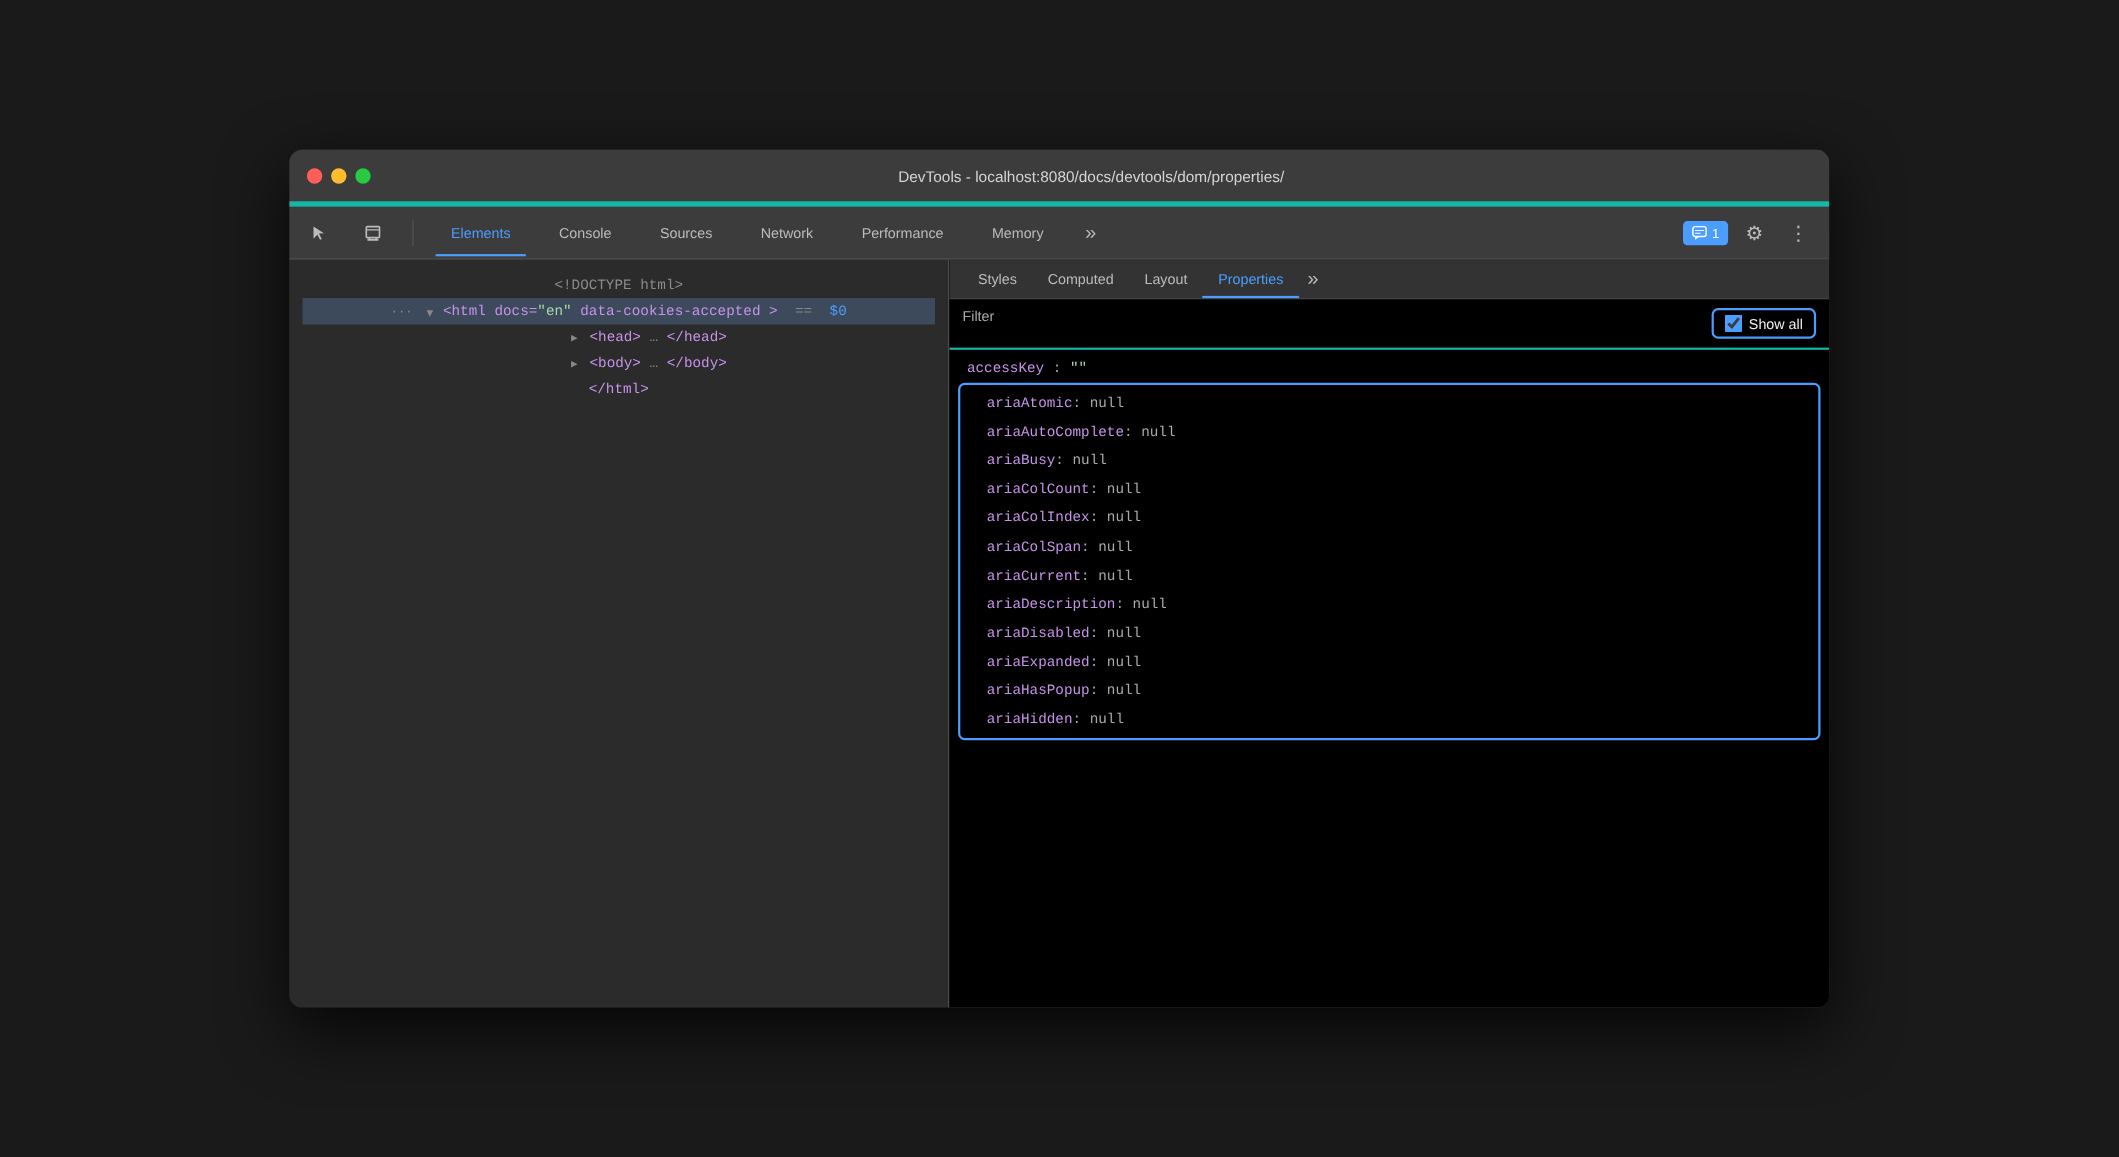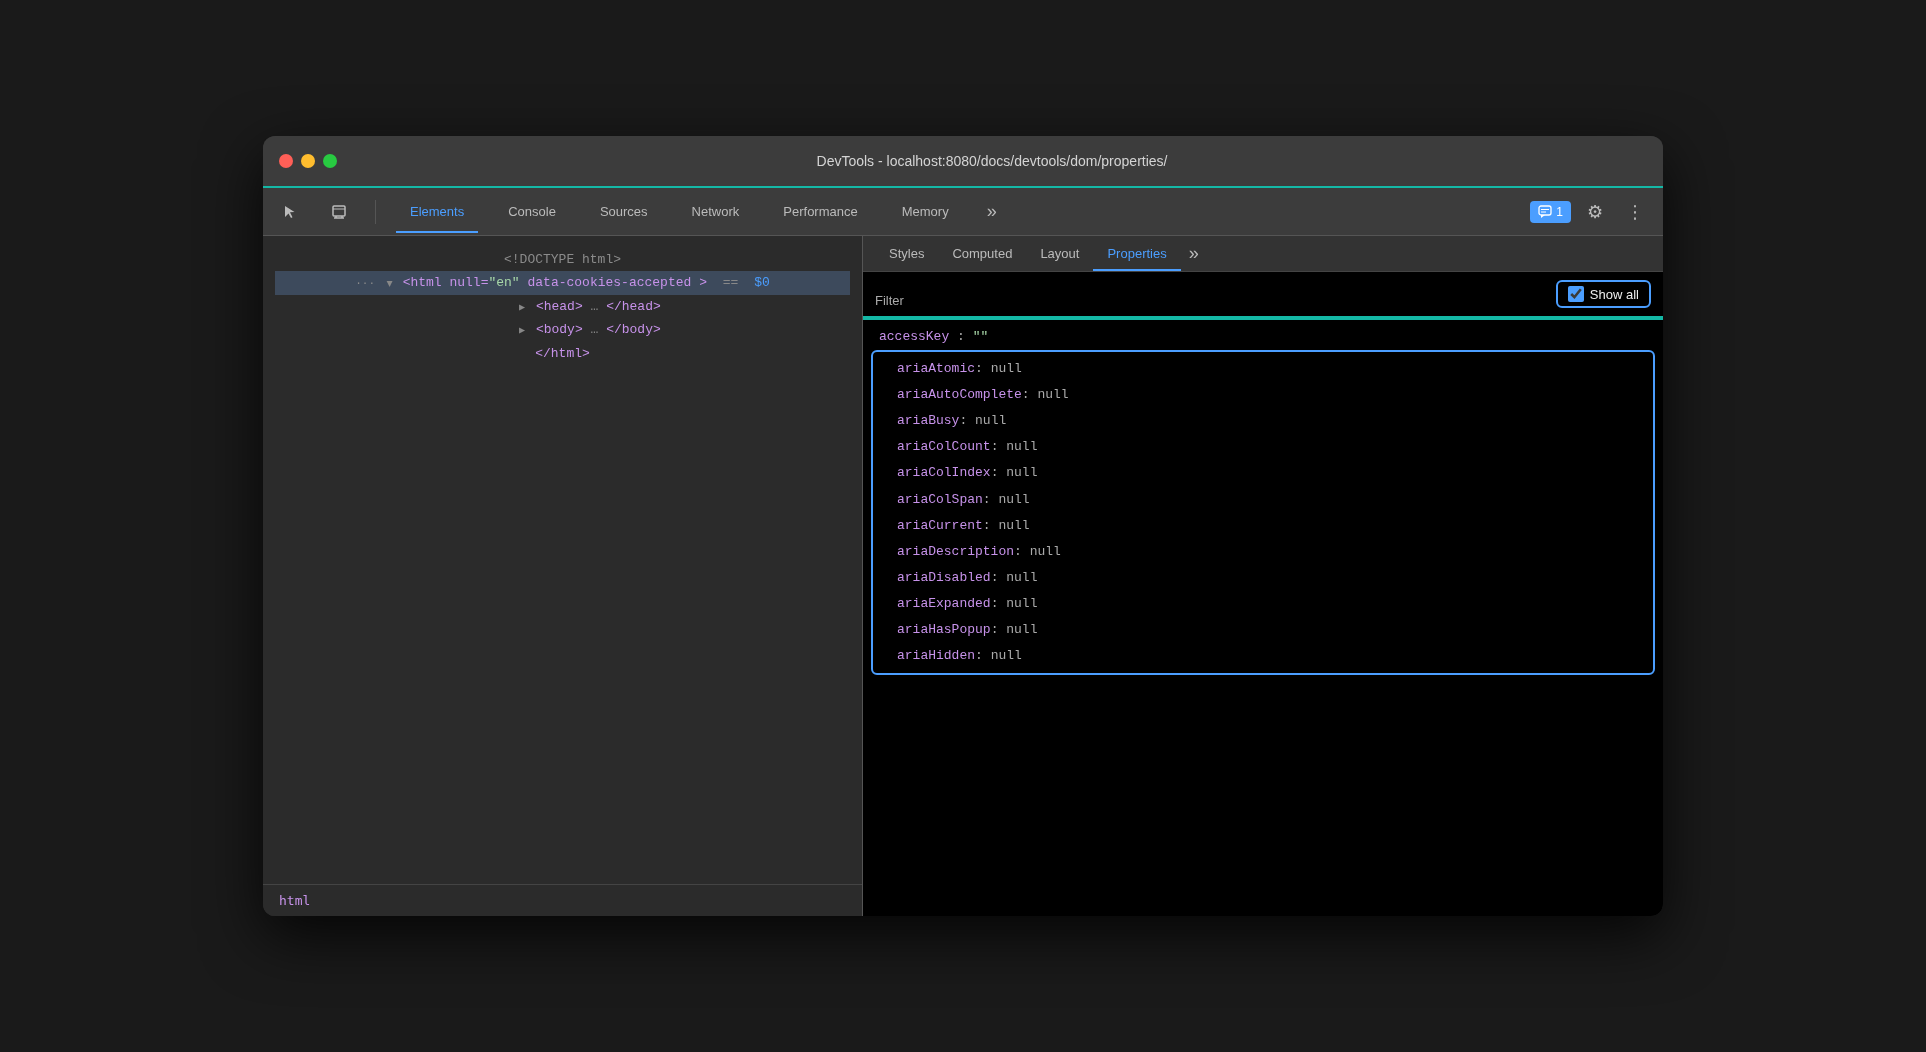--- a/index.html
+++ b/index.html
@@ -26,21 +26,21 @@
     }
 
     
     .titlebar {
       background: #3c3c3c;
       height: 52px;
       display: flex;
       align-items: center;
       padding: 0 16px;
       flex-shrink: 0;
-      border-bottom: 2px solid #14b8a6;
+      border-bottom: 5px solid #14b8a6;
     }
 
     .traffic-lights {
       display: flex;
       gap: 8px;
       align-items: center;
     }
 
     .traffic-light {
       width: 14px;
@@ -265,23 +265,23 @@
       font-size: 18px;
       padding: 4px 8px;
       cursor: pointer;
       background: transparent;
       border: none;
     }
 
     
     .filter-bar {
       display: flex;
-      align-items: flex-end;
+      align-items: flex-start;
       padding: 8px 12px;
-      border-bottom: 4px solid #14b8a6;
+      border-bottom: 2px solid #14b8a6;
       flex-shrink: 0;
     }
 
     .filter-label {
       color: #aaa;
       font-size: 13px;
       flex: 1;
     }
 
     .show-all-container {
@@ -416,21 +416,21 @@
       <div class="dom-content">
 
         <div class="dom-line doctype">
           <span>&lt;!DOCTYPE html&gt;</span>
         </div>
 
         <div class="dom-line selected">
           <span style="color:#8b8b8b; font-size:11px;">···</span>
           <span class="dom-triangle expanded"></span>
           <span class="tag-name">&lt;html </span>
-          <span class="attr-name">null=</span><span class="attr-value">"en"</span>
+          <span class="attr-name">docs=</span><span class="attr-value">"en"</span>
           <span style="color:#aaa;"> </span>
           <span class="attr-name">data-cookies-accepted</span>
           <span class="tag-name">&gt;</span>
           <span style="color:#888; margin: 0 8px;">==</span>
           <span style="color:#4b9eff;">$0</span>
         </div>
 
         <div class="dom-line" style="padding-left: 20px;">
           <span class="dom-indent"></span>
           <span class="dom-triangle collapsed"></span>
@@ -444,23 +444,20 @@
           <span class="dom-triangle collapsed"></span>
           <span class="tag-name">&lt;body&gt;</span>
           <span class="dom-text">…</span>
           <span class="tag-name">&lt;/body&gt;</span>
         </div>
 
         <div class="dom-line">
           <span class="tag-name">&lt;/html&gt;</span>
         </div>
 
-      </div>
-      <div class="dom-footer">
-        <span class="tag-name">html</span>
       </div>
     </div>
 
     <div class="props-panel">
 
       <div class="props-tabs">
         <button class="props-tab">
           <span>Styles</span>
         </button>
         <button class="props-tab">

